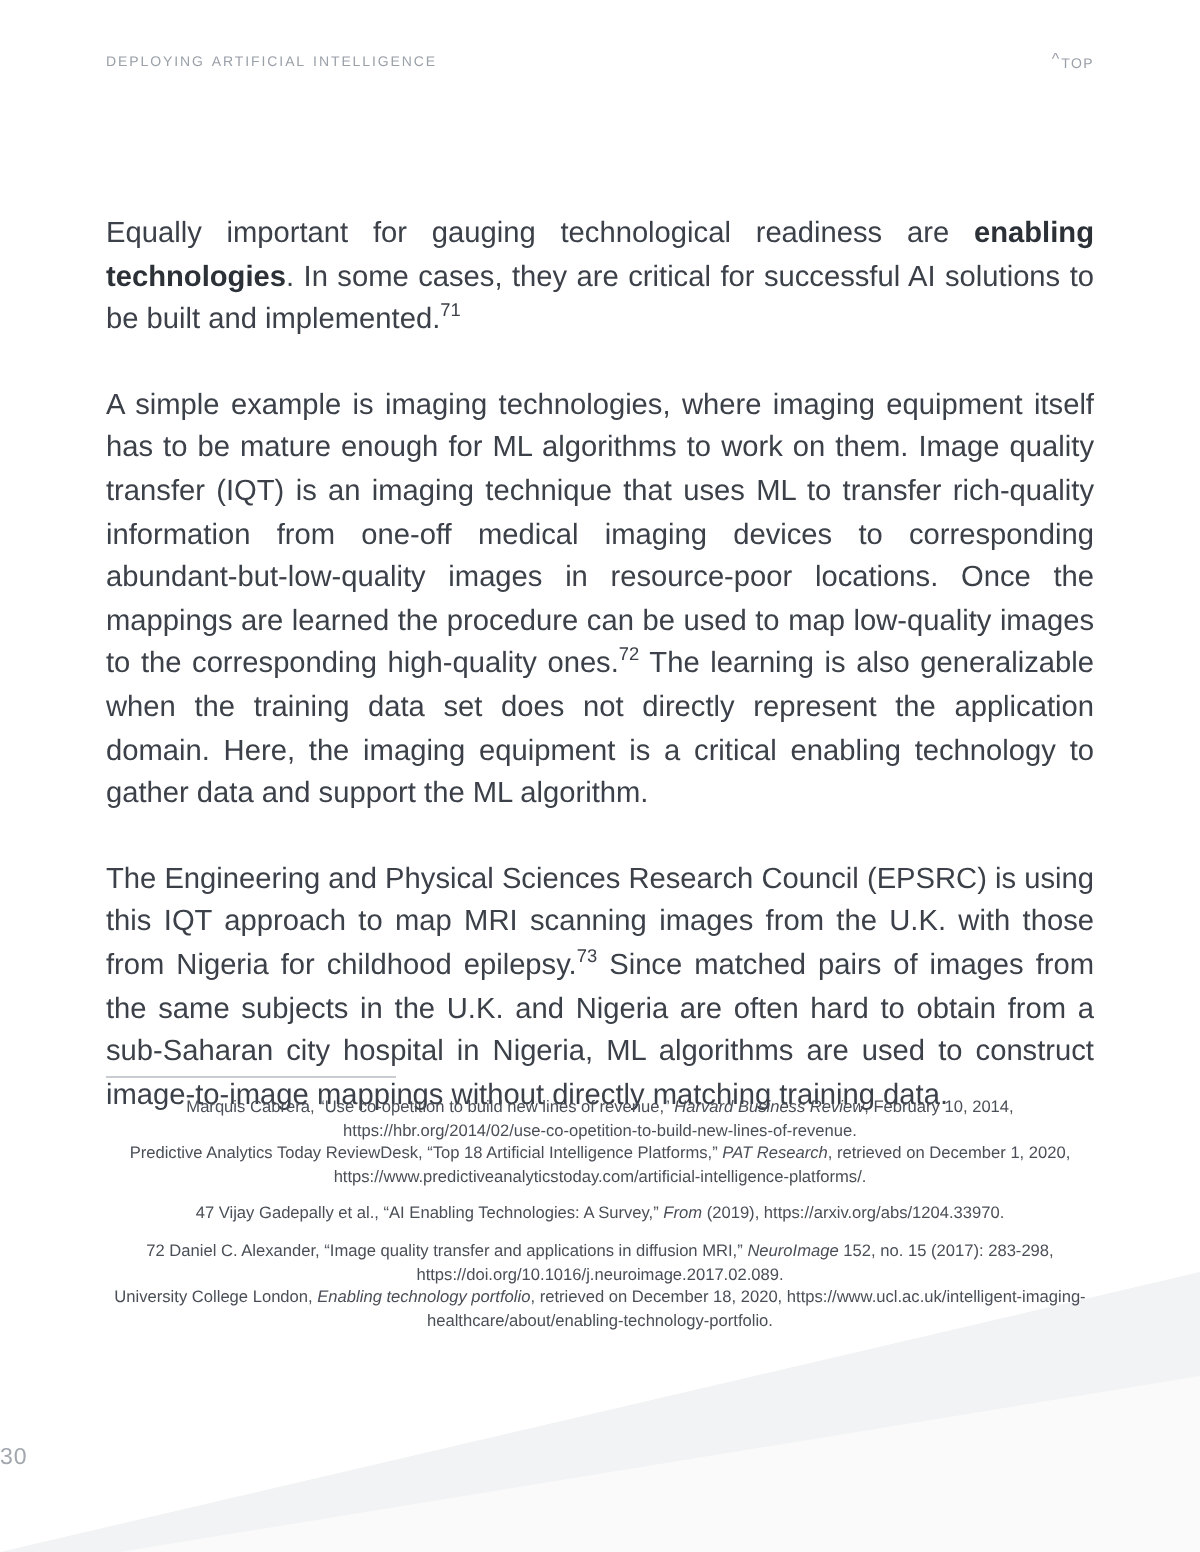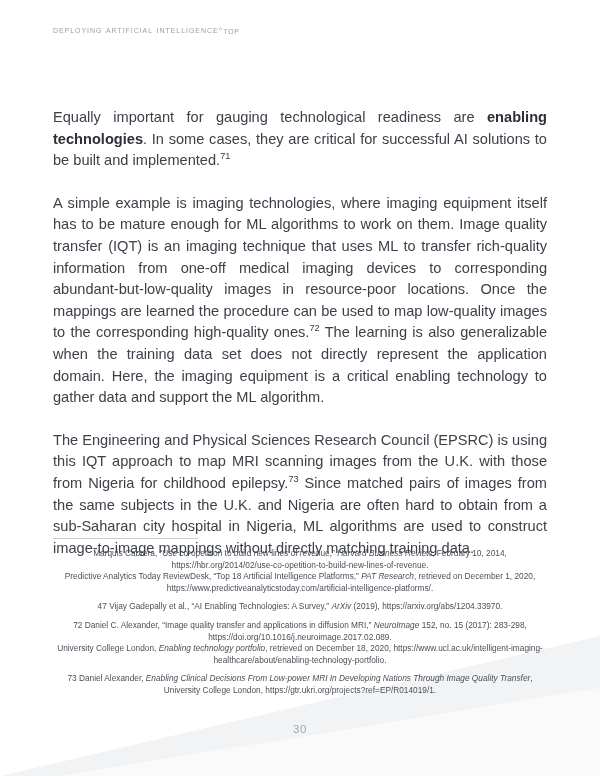--- a/index.html
+++ b/index.html
@@ -30,20 +30,21 @@
 
   
   .running-header {
     position: absolute;
     left: 53px;
     top: 25px;
     width: 494px;
     height: 16px;
     display: flex;
     align-items: baseline;
+    justify-content: space-between;
     z-index: 2;
   }
   .header-title {
     font-size: 9.3px;
     letter-spacing: 0.95px;
     color: #9aa0a8;
     font-variant: small-caps;
     text-transform: lowercase;
     font-weight: 400;
     white-space: nowrap;
@@ -120,21 +121,20 @@
   }
   .fn-group:last-child { margin-bottom: 0; }
   .fn-group i, .fn-group em { font-style: italic; }
 
   
   .folio {
     position: absolute;
     left: 0;
     top: 723px;
     width: 600px;
-    text-align: center;
     font-size: 11.5px;
     color: #a2a7ad;
     letter-spacing: 0.5px;
     z-index: 2;
   }
 </style>
 </head>
 <body>
 
 <div class="page">
@@ -154,20 +154,19 @@
 
   <div class="body-col">
     <p class="para"><span>Equally important for gauging technological readiness are </span><strong>enabling technologies</strong><span>. In some cases, they are critical for successful AI solutions to be built and implemented.</span><sup>71</sup></p>
     <p class="para"><span>A simple example is imaging technologies, where imaging equipment itself has to be mature enough for ML algorithms to work on them. Image quality transfer (IQT) is an imaging technique that uses ML to transfer rich-quality information from one-off medical imaging devices to corresponding abundant-but-low-quality images in resource-poor locations. Once the mappings are learned the procedure can be used to map low-quality images to the corresponding high-quality ones.</span><sup>72</sup><span> The learning is also generalizable when the training data set does not directly represent the application domain. Here, the imaging equipment is a critical enabling technology to gather data and support the ML algorithm.</span></p>
     <p class="para"><span>The Engineering and Physical Sciences Research Council (EPSRC) is using this IQT approach to map MRI scanning images from the U.K. with those from Nigeria for childhood epilepsy.</span><sup>73</sup><span> Since matched pairs of images from the same subjects in the U.K. and Nigeria are often hard to obtain from a sub-Saharan city hospital in Nigeria, ML algorithms are used to construct image-to-image mappings without directly matching training data.</span></p>
   </div>
 
   <div class="footnotes">
     <div class="fn-rule"></div>
     <div class="fn-group"><span>Marquis Cabrera, “Use co-opetition to build new lines of revenue,” </span><em>Harvard Business Review</em><span>, February 10, 2014, https://hbr.org/2014/02/use-co-opetition-to-build-new-lines-of-revenue.</span><br><span>Predictive Analytics Today ReviewDesk, “Top 18 Artificial Intelligence Platforms,” </span><em>PAT Research</em><span>, retrieved on December 1, 2020, https://www.predictiveanalyticstoday.com/artificial-intelligence-platforms/.</span></div>
-    <div class="fn-group"><span>47 Vijay Gadepally et al., “AI Enabling Technologies: A Survey,” </span><em>ArXiv</em><span> (2019), https://arxiv.org/abs/1204.33970.</span></div>
+    <div class="fn-group"><span>47 Vijay Gadepally et al., “AI Enabling Technologies: A Survey,” </span><em>From</em><span> (2019), https://arxiv.org/abs/1204.33970.</span></div>
     <div class="fn-group"><span>72 Daniel C. Alexander, “Image quality transfer and applications in diffusion MRI,” </span><em>NeuroImage</em><span> 152, no. 15 (2017): 283-298, https://doi.org/10.1016/j.neuroimage.2017.02.089.</span><br><span>University College London, </span><em>Enabling technology portfolio</em><span>, retrieved on December 18, 2020, https://www.ucl.ac.uk/intelligent-imaging-healthcare/about/enabling-technology-portfolio.</span></div>
-    <div class="fn-group"><span>73 Daniel Alexander, </span><em>Enabling Clinical Decisions From Low-power MRI In Developing Nations Through Image Quality Transfer</em><span>, University College London, https://gtr.ukri.org/projects?ref=EP/R014019/1.</span></div>
   </div>
 
   <div class="folio">30</div>
 
 </div>
 
 </body></html>

